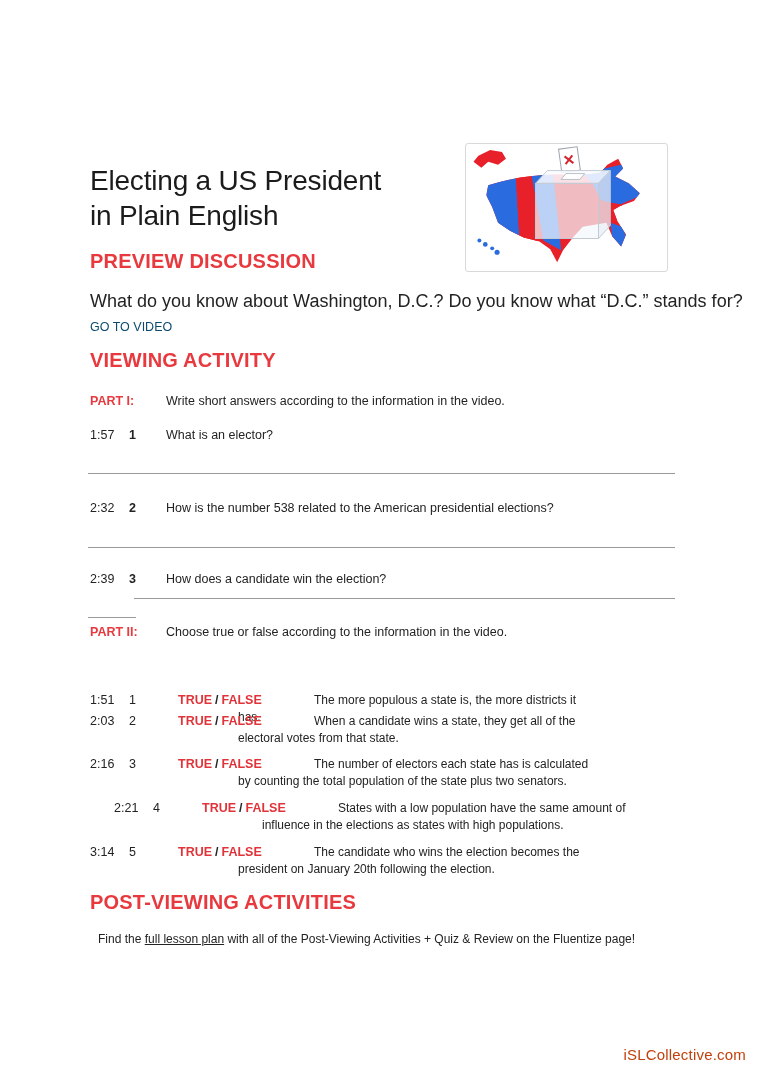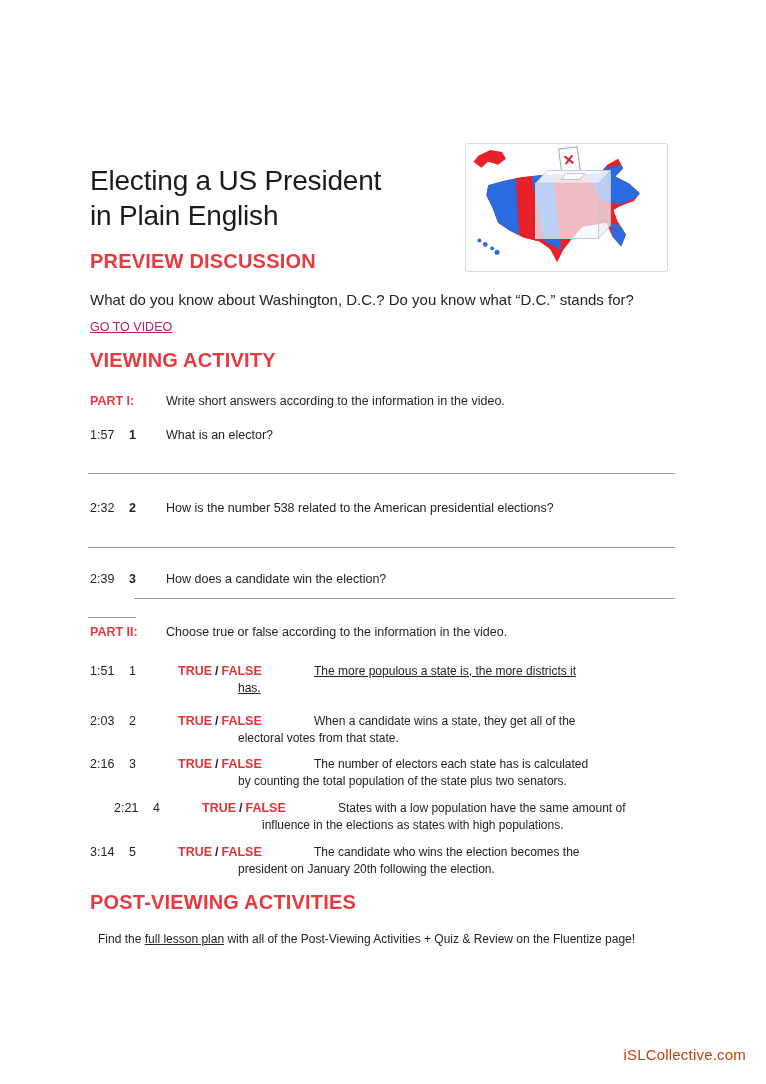--- a/index.html
+++ b/index.html
@@ -16,23 +16,23 @@
   
   .map-box{
     position:absolute;left:465px;top:143px;width:203px;height:129px;
     border:1px solid #d9d9d9;border-radius:3px;background:#ffffff;box-sizing:border-box;
   }
   .map-box svg{display:block;width:100%;height:100%;}
   
   .section-heading{
     position:absolute;left:90px;font-size:20px;font-weight:bold;color:#e8393e;letter-spacing:0.2px;
   }
-  .body-text{font-size:15px;color:#232323;}
+  .body-text{font-size:18px;color:#232323;}
   .link-blue{
-    position:absolute;left:90px;font-size:12.5px;color:#be185d;text-decoration:underline;cursor:pointer;
+    position:absolute;left:90px;font-size:12.5px;color:#0c4a6e;cursor:pointer;
   }
   
   .row{position:absolute;left:0;width:692px;line-height:16.5px;}
   .col-time{position:absolute;left:90px;top:0;font-size:12.5px;color:#232323;}
   .col-num{position:absolute;left:129px;top:0;font-size:12.5px;color:#232323;}
   .num-bold{font-weight:bold;}
   .part-label{position:absolute;left:90px;top:0;font-size:12.5px;font-weight:bold;color:#e8393e;}
   .col-text{margin-left:166px;margin-right:91px;font-size:12.5px;color:#232323;}
   .col-tf{position:absolute;left:178px;top:0;font-size:12.5px;font-weight:bold;white-space:nowrap;}
   .tf-word{color:#e0343a;}
@@ -138,21 +138,21 @@
     <div class="col-text">How does a candidate win the election?</div>
   </div>
   <div class="ans-line" style="left:134px;top:598px;width:541px;"></div>
   <div class="ans-line" style="left:88px;top:617px;width:48px;"></div>
 
   <div class="row" style="top:624px;">
     <span class="part-label">PART II:</span>
     <div class="col-text">Choose true or false according to the information in the video.</div>
   </div>
 
-  <div class="row" style="top:663px;text-decoration:underline;">
+  <div class="row" style="top:692px;">
     <span class="col-time">1:51</span>
     <span class="col-num">1</span>
     <span class="col-tf"><span class="tf-word">TRUE</span><span class="tf-slash">/</span><span class="tf-word">FALSE</span></span>
     <div class="stmt">The more populous a state is, the more districts it has.</div>
   </div>
 
   <div class="row" style="top:713px;">
     <span class="col-time">2:03</span>
     <span class="col-num">2</span>
     <span class="col-tf"><span class="tf-word">TRUE</span><span class="tf-slash">/</span><span class="tf-word">FALSE</span></span>

